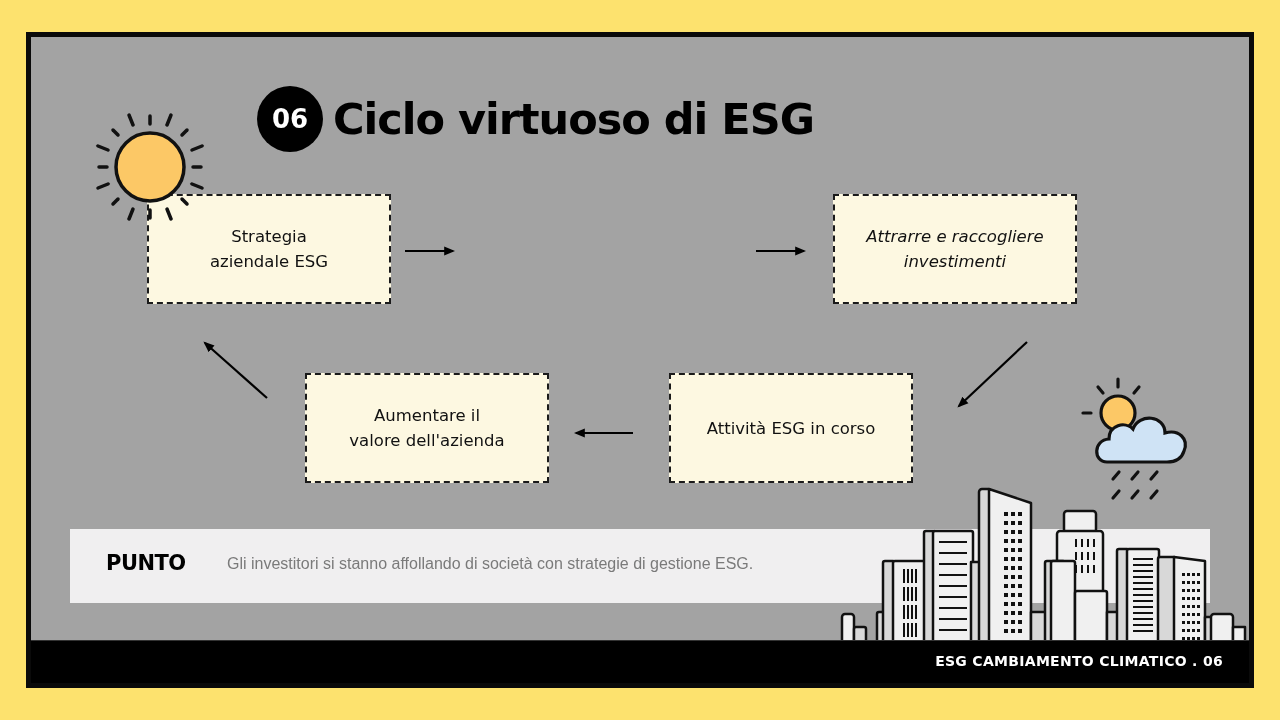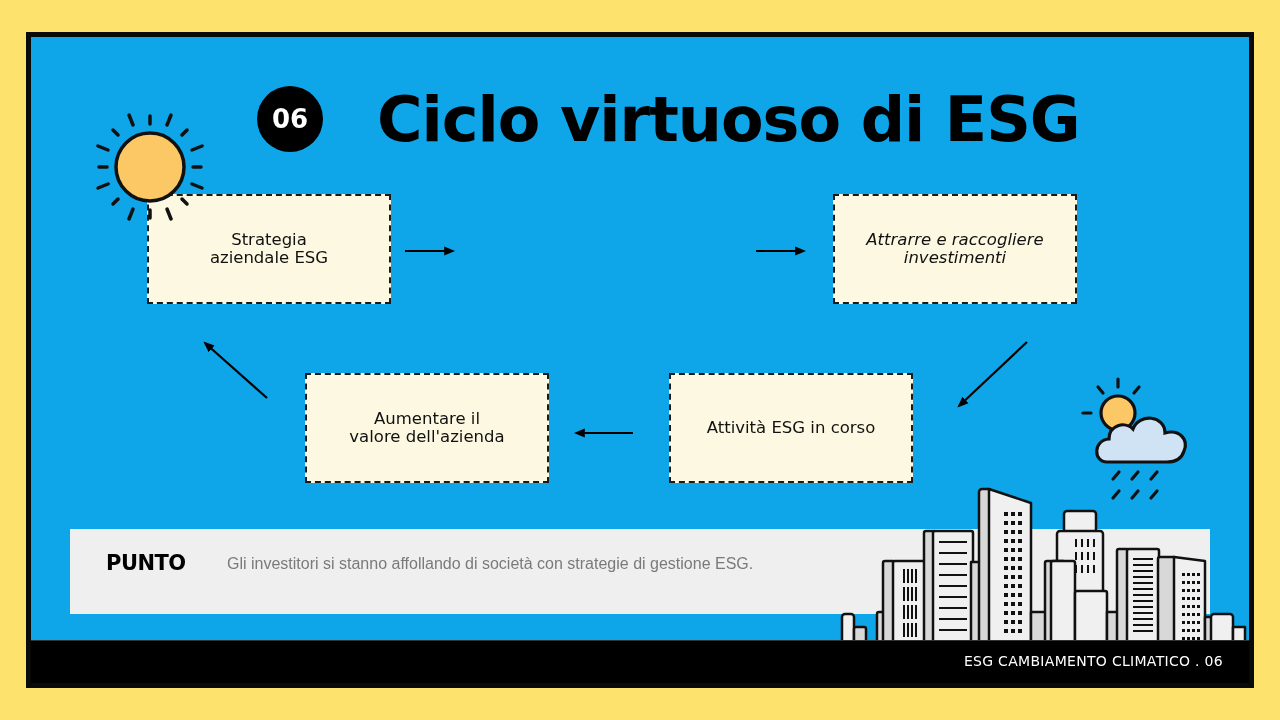--- a/index.html
+++ b/index.html
@@ -6,30 +6,31 @@
   html, body { width: 1280px; height: 720px; overflow: hidden; }
   body {
     background: #fde26e;
     position: relative;
     font-family: "Liberation Sans", "DejaVu Sans", sans-serif;
   }
   .frame {
     position: absolute;
     left: 26px; top: 32px;
     width: 1228px; height: 656px;
-    background: #0ea5e9;
+    background: #a3a3a3;
     border: 5px solid #0a0a0a;
     overflow: hidden;
   }
   .footer-bar {
     position: absolute;
     left: 0; right: 0; bottom: 0;
     height: 43px;
     background: #000;
     border-top: 1px solid #333;
+    font-weight: bold;
   }
   .footer-text {
     position: absolute;
     right: 26px; top: 12px;
     color: #ffffff;
     font-size: 14px;
     letter-spacing: 0.3px;
     font-family: "DejaVu Sans", sans-serif;
   }
   .title-wrap {
@@ -42,43 +43,42 @@
     width: 66px; height: 66px; border-radius: 50%;
     background: #000; color: #fff;
     display: flex; align-items: center; justify-content: center;
     font-weight: bold; font-size: 26px;
     font-family: "DejaVu Sans", sans-serif;
     margin-right: 10px;
   }
   .title {
     font-family: "DejaVu Sans", sans-serif;
     font-weight: bold;
-    font-size: 62px;
+    font-size: 43px;
     color: #000;
     letter-spacing: -1px;
-    margin-left: 44px;
   }
   .box {
     position: absolute;
     width: 244px; height: 110px;
     background: #fdf8e1;
     border: 2px dashed #1a1a1a;
     display: flex; align-items: center; justify-content: center;
     text-align: center;
     font-family: "DejaVu Sans", sans-serif;
     font-size: 16.5px;
-    line-height: 18px;
+    line-height: 25px;
     color: #111;
     white-space: pre-line;
     padding: 0 8px;
   }
   .punto {
     position: absolute;
     left: 39px; top: 492px;
-    width: 1140px; height: 85px;
+    width: 1140px; height: 74px;
     background: #f0eff0;
   }
   .punto-label {
     position: absolute; left: 36px; top: 22px;
     font-weight: bold; font-size: 21px; color: #000;
     font-family: "DejaVu Sans", sans-serif;
     letter-spacing: -0.5px;
   }
   .punto-text {
     position: absolute; left: 157px; top: 26px;

